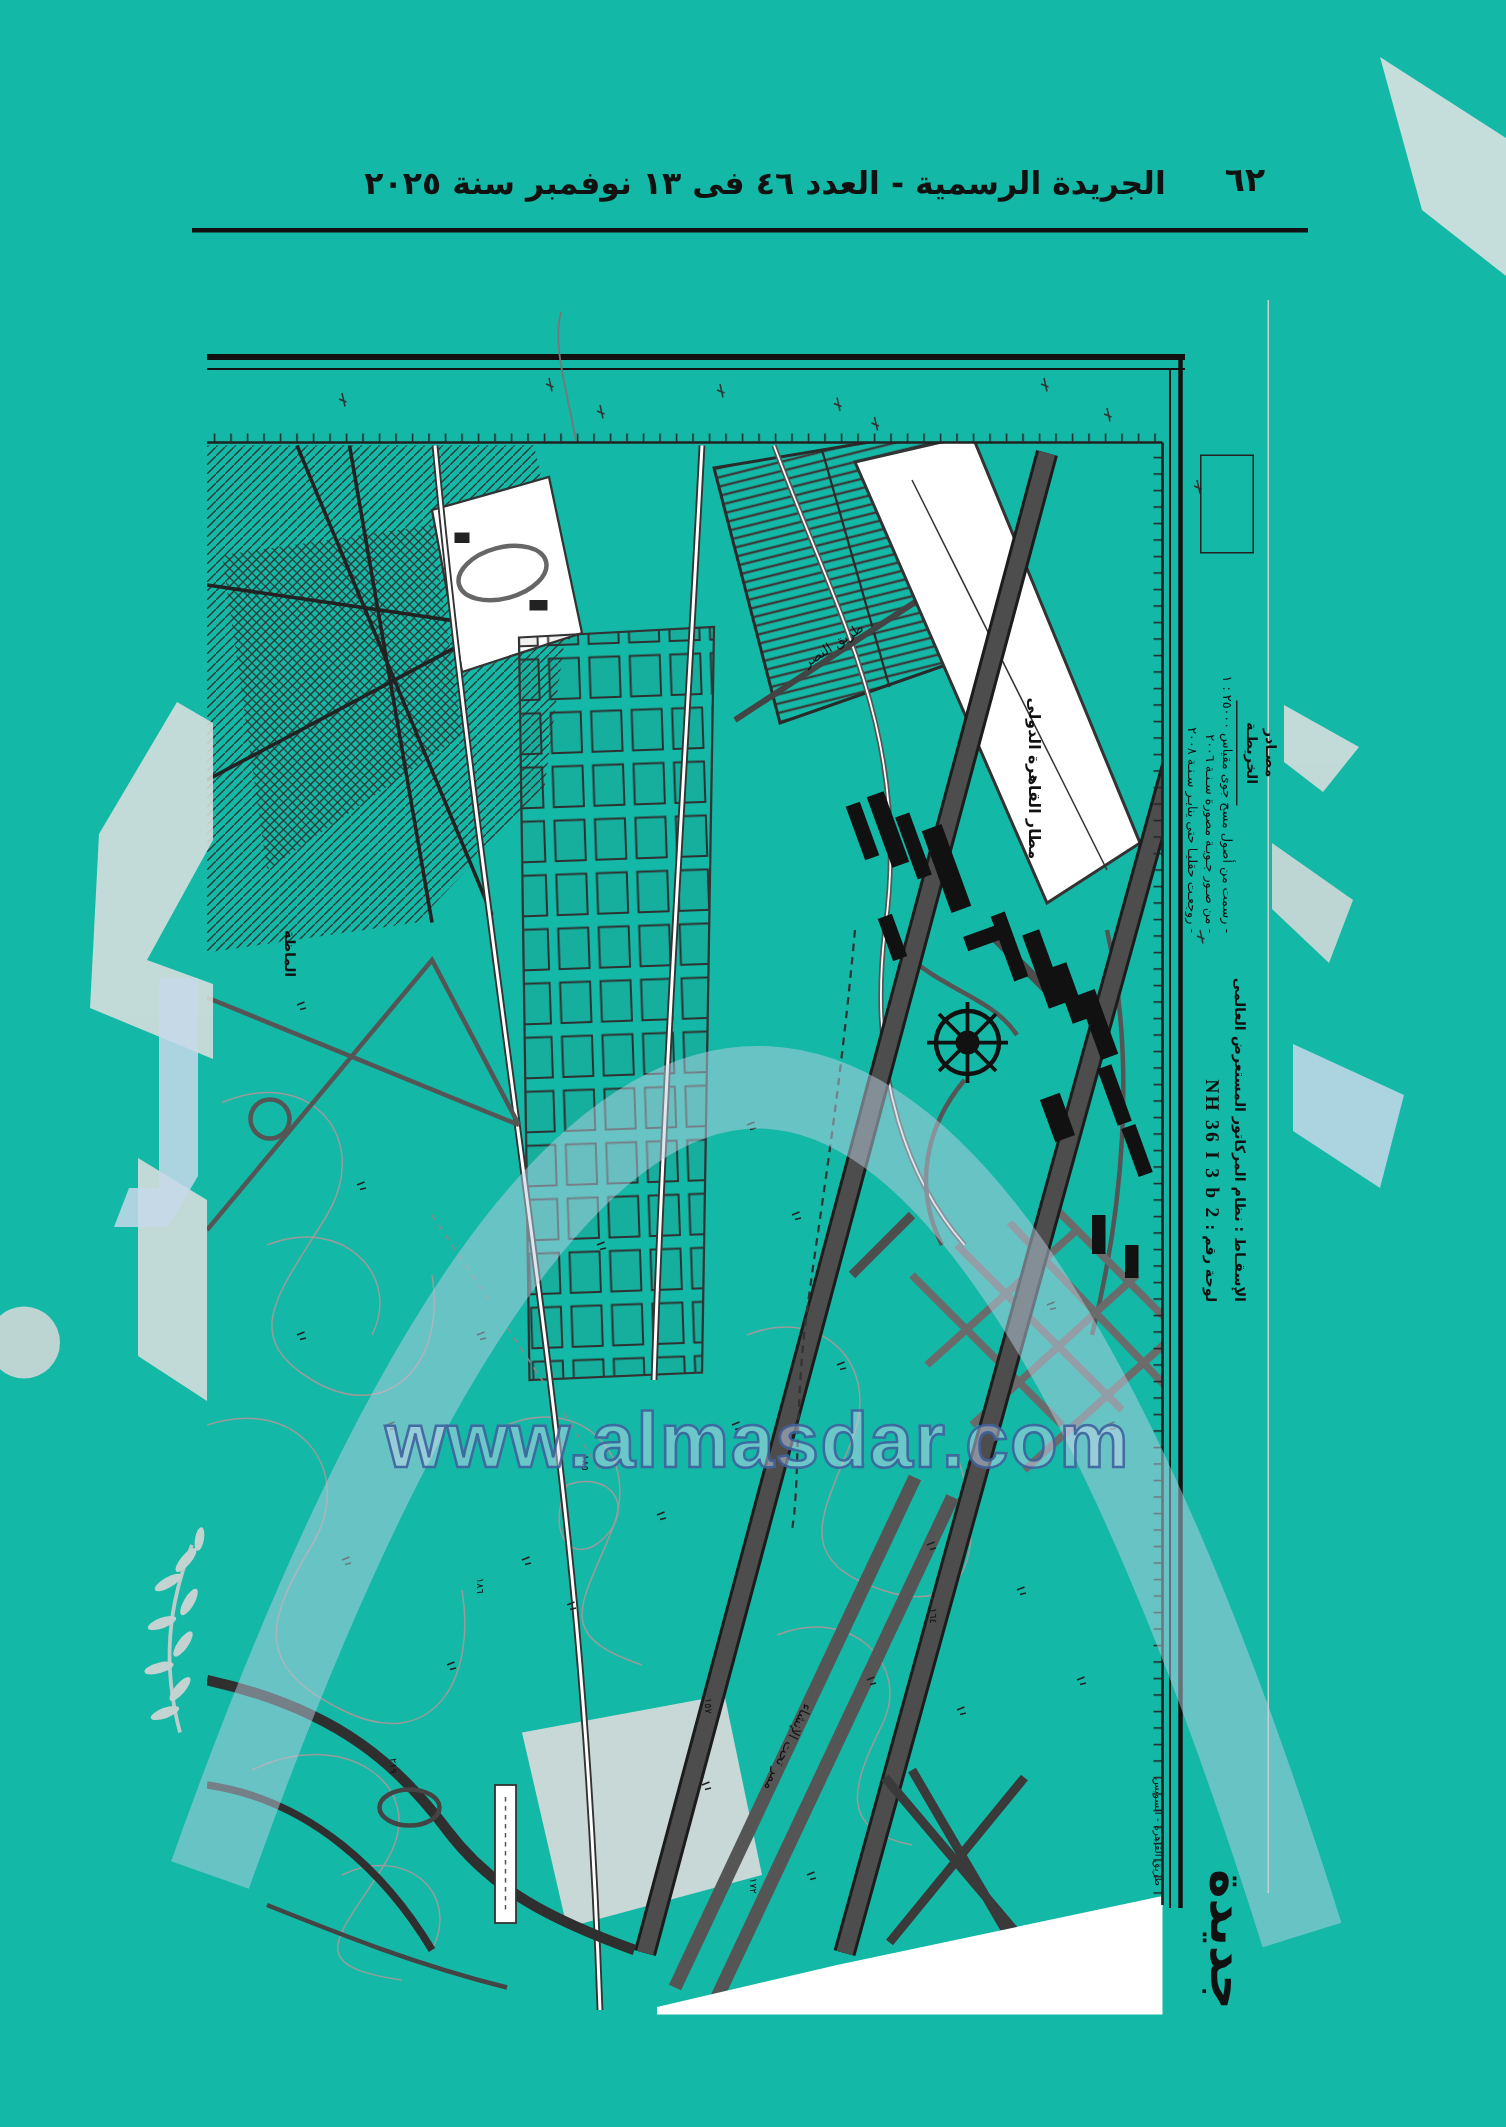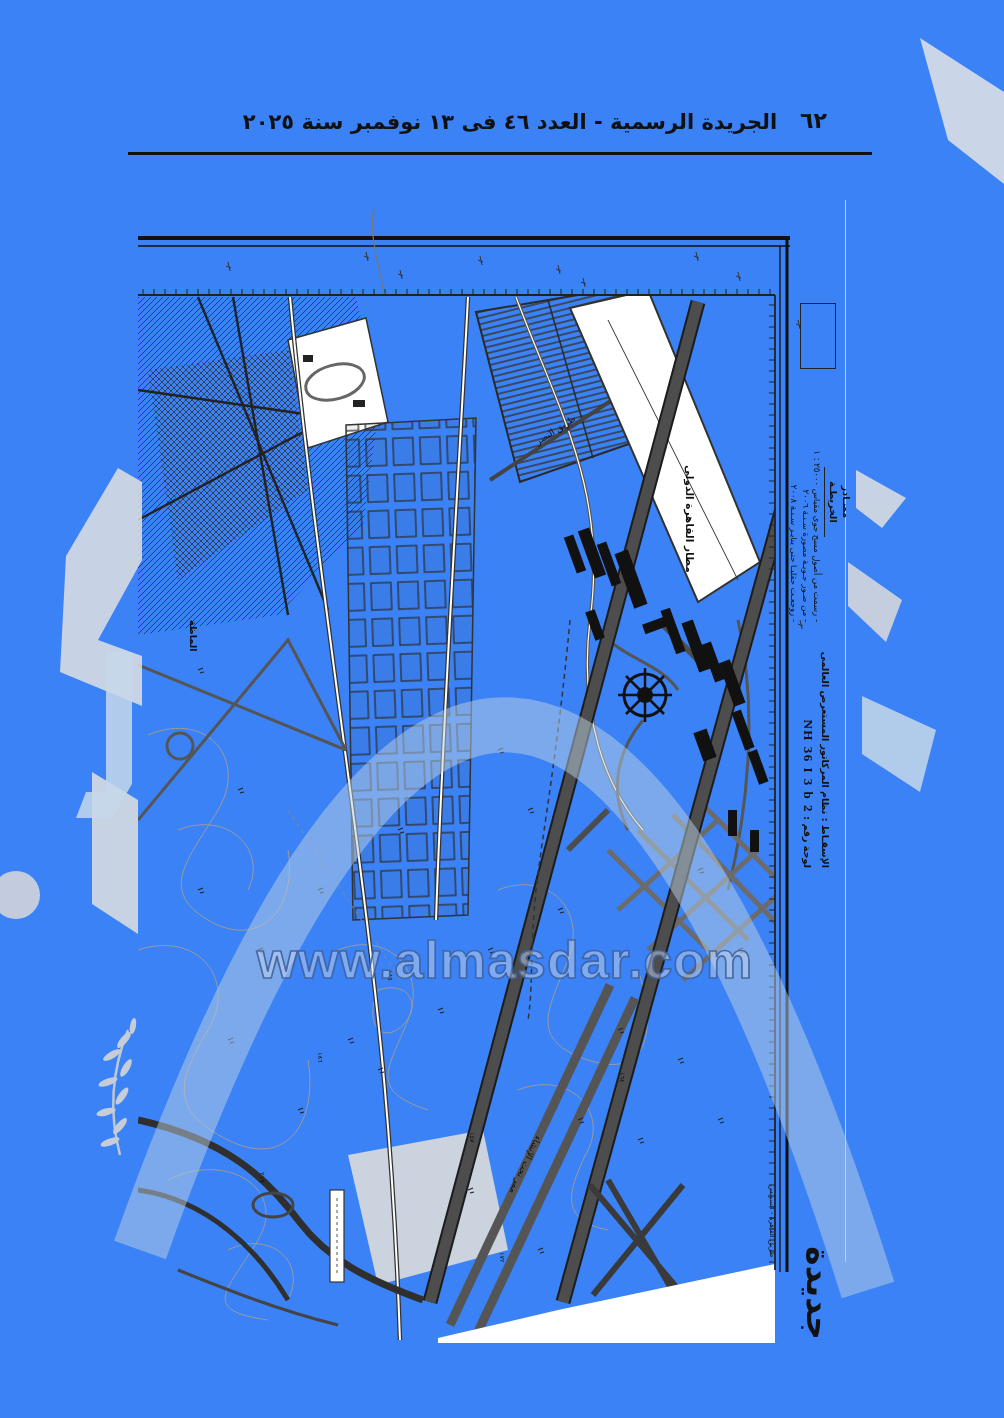--- a/index.html
+++ b/index.html
@@ -1,21 +1,21 @@
 <!DOCTYPE html>
 <html lang="ar"><head>
 <meta charset="utf-8">
 <style>
   html,body{margin:0;padding:0;background:#ffffff;}
-  .page{position:relative;width:1004px;height:1418px;background:#3b82f6;overflow:hidden;
+  .page{position:relative;width:1004px;height:1418px;background:#14b8a6;overflow:hidden;
         font-family:"DejaVu Sans",sans-serif;color:#111;}
   
   .hdr-title{position:absolute;left:240px;top:110px;width:540px;text-align:center;
              font-size:21px;font-weight:bold;direction:rtl;letter-spacing:0.5px;}
-  .hdr-num{position:absolute;left:800px;top:108px;width:60px;
+  .hdr-num{position:absolute;left:800px;top:108px;width:60px;text-align:center;
            font-size:22px;font-weight:bold;}
   .hdr-rule{position:absolute;left:128px;top:152px;width:744px;height:3px;background:#111;}
   
   .map-svg{position:absolute;left:138px;top:190px;z-index:10;}
   
   .rot{position:absolute;transform:rotate(90deg);transform-origin:top left;direction:rtl;z-index:20;}
   .sources{left:853px;top:382px;width:240px;height:54px;font-size:8.5px;line-height:1.4;text-align:right;}
   .sources .head{display:block;text-align:center;font-weight:bold;font-size:9.5px;
                  border-bottom:1px solid #222;width:70px;margin:0 auto 2px auto;padding-bottom:1px;}
   .projline{left:833px;top:606px;width:262px;height:38px;font-size:9.5px;font-weight:bold;line-height:1.6;text-align:right;}

